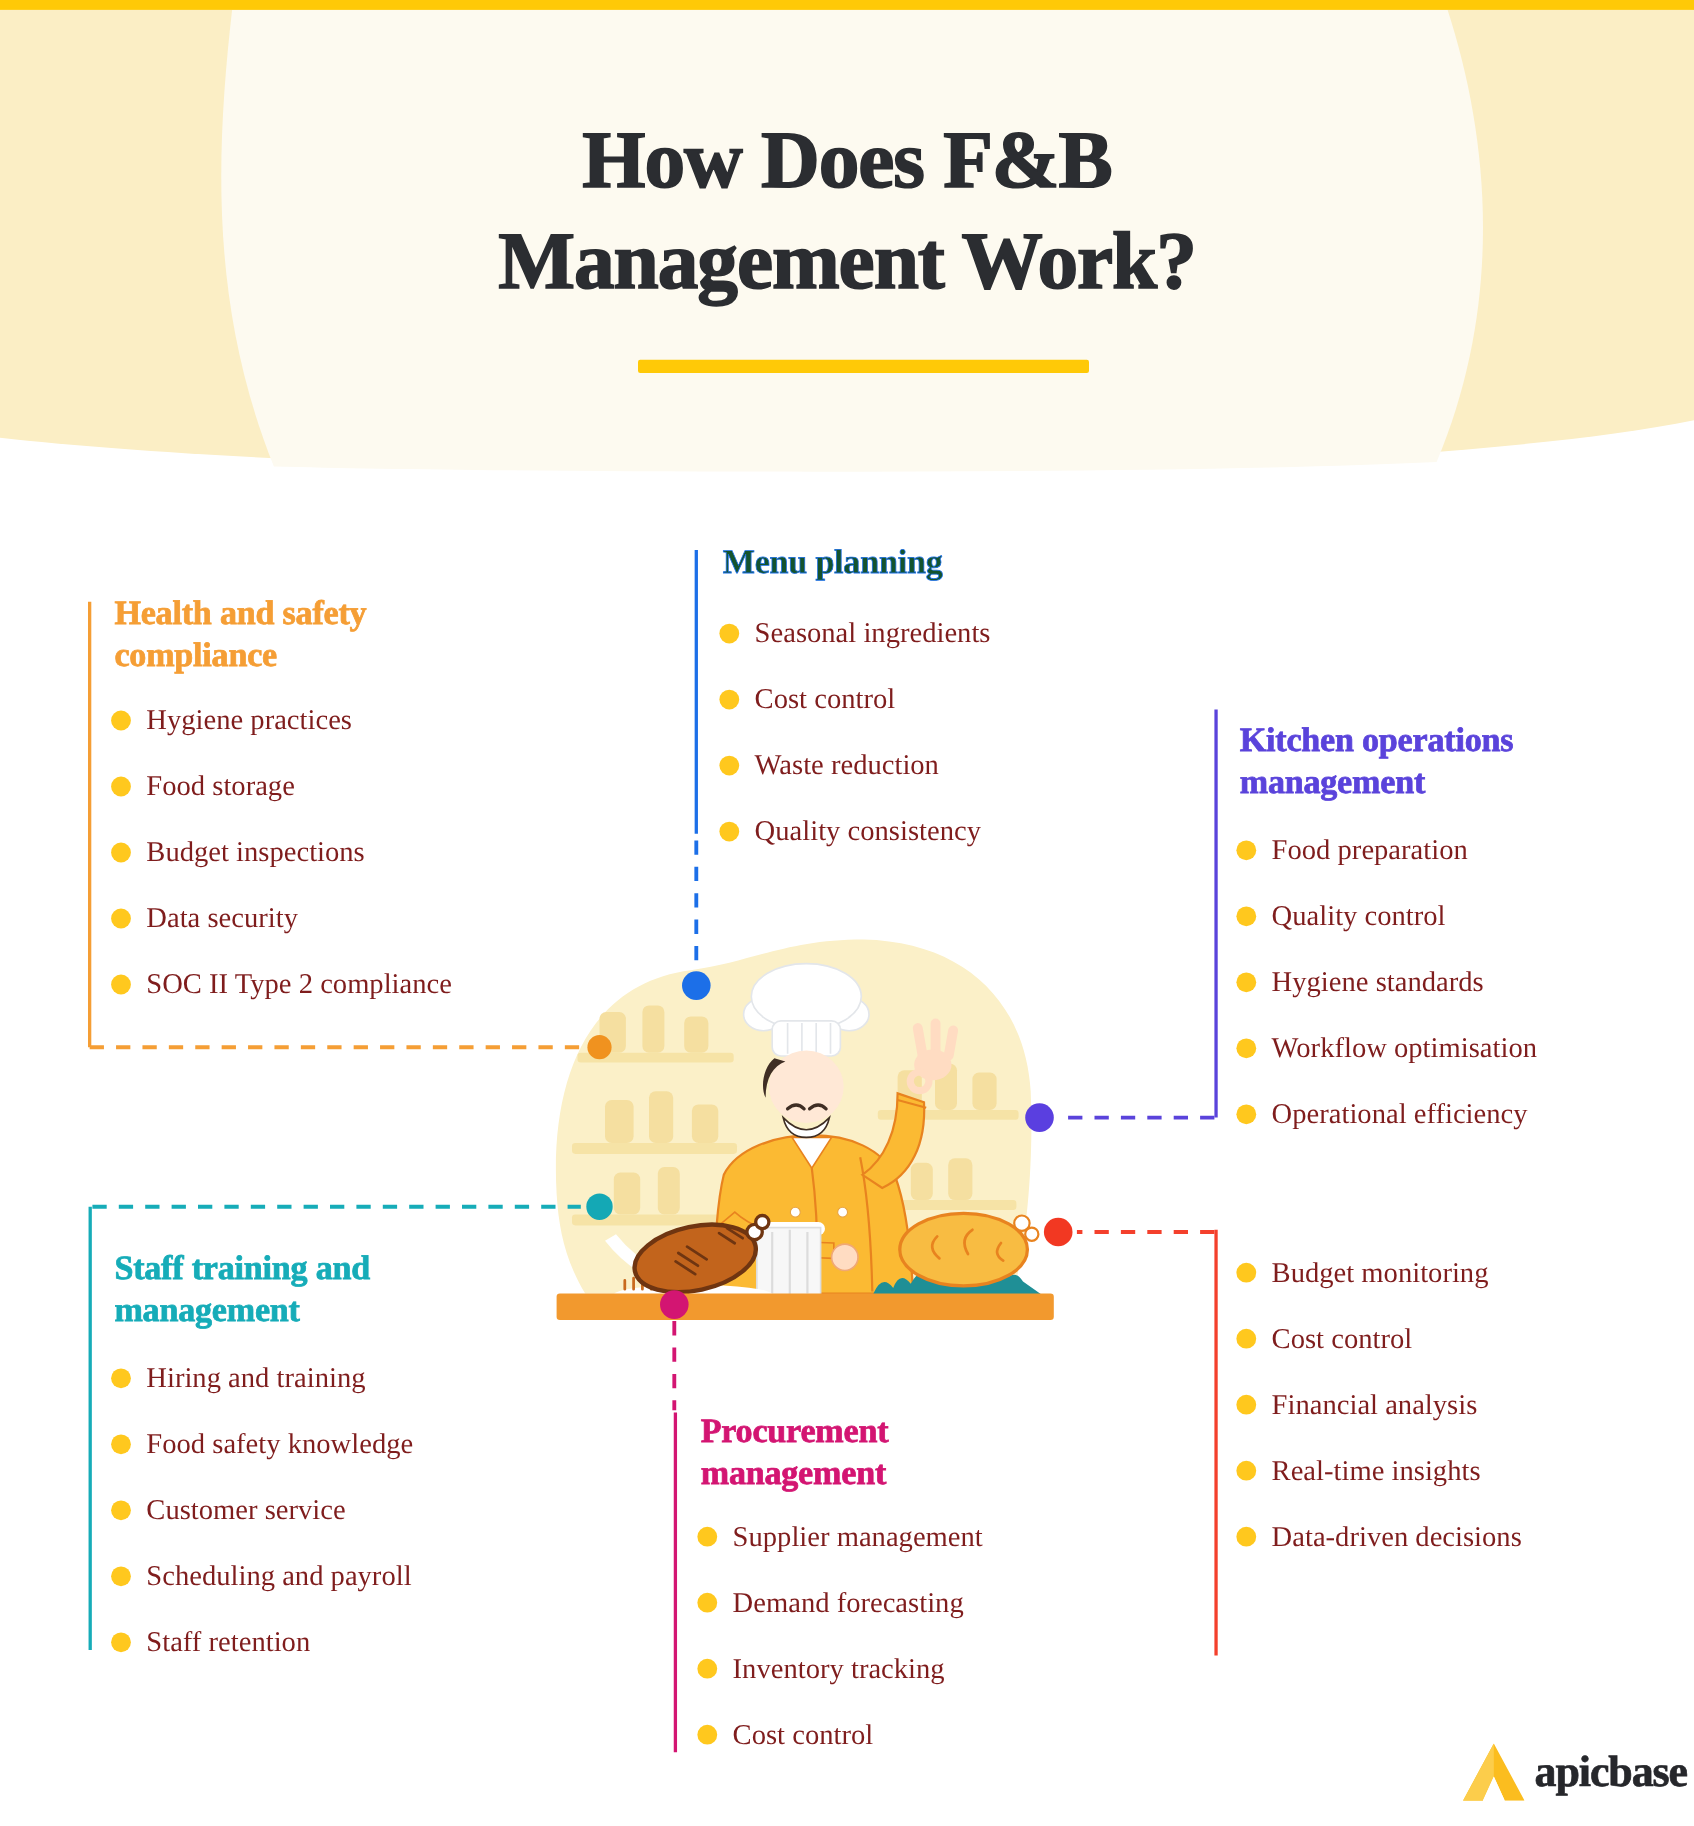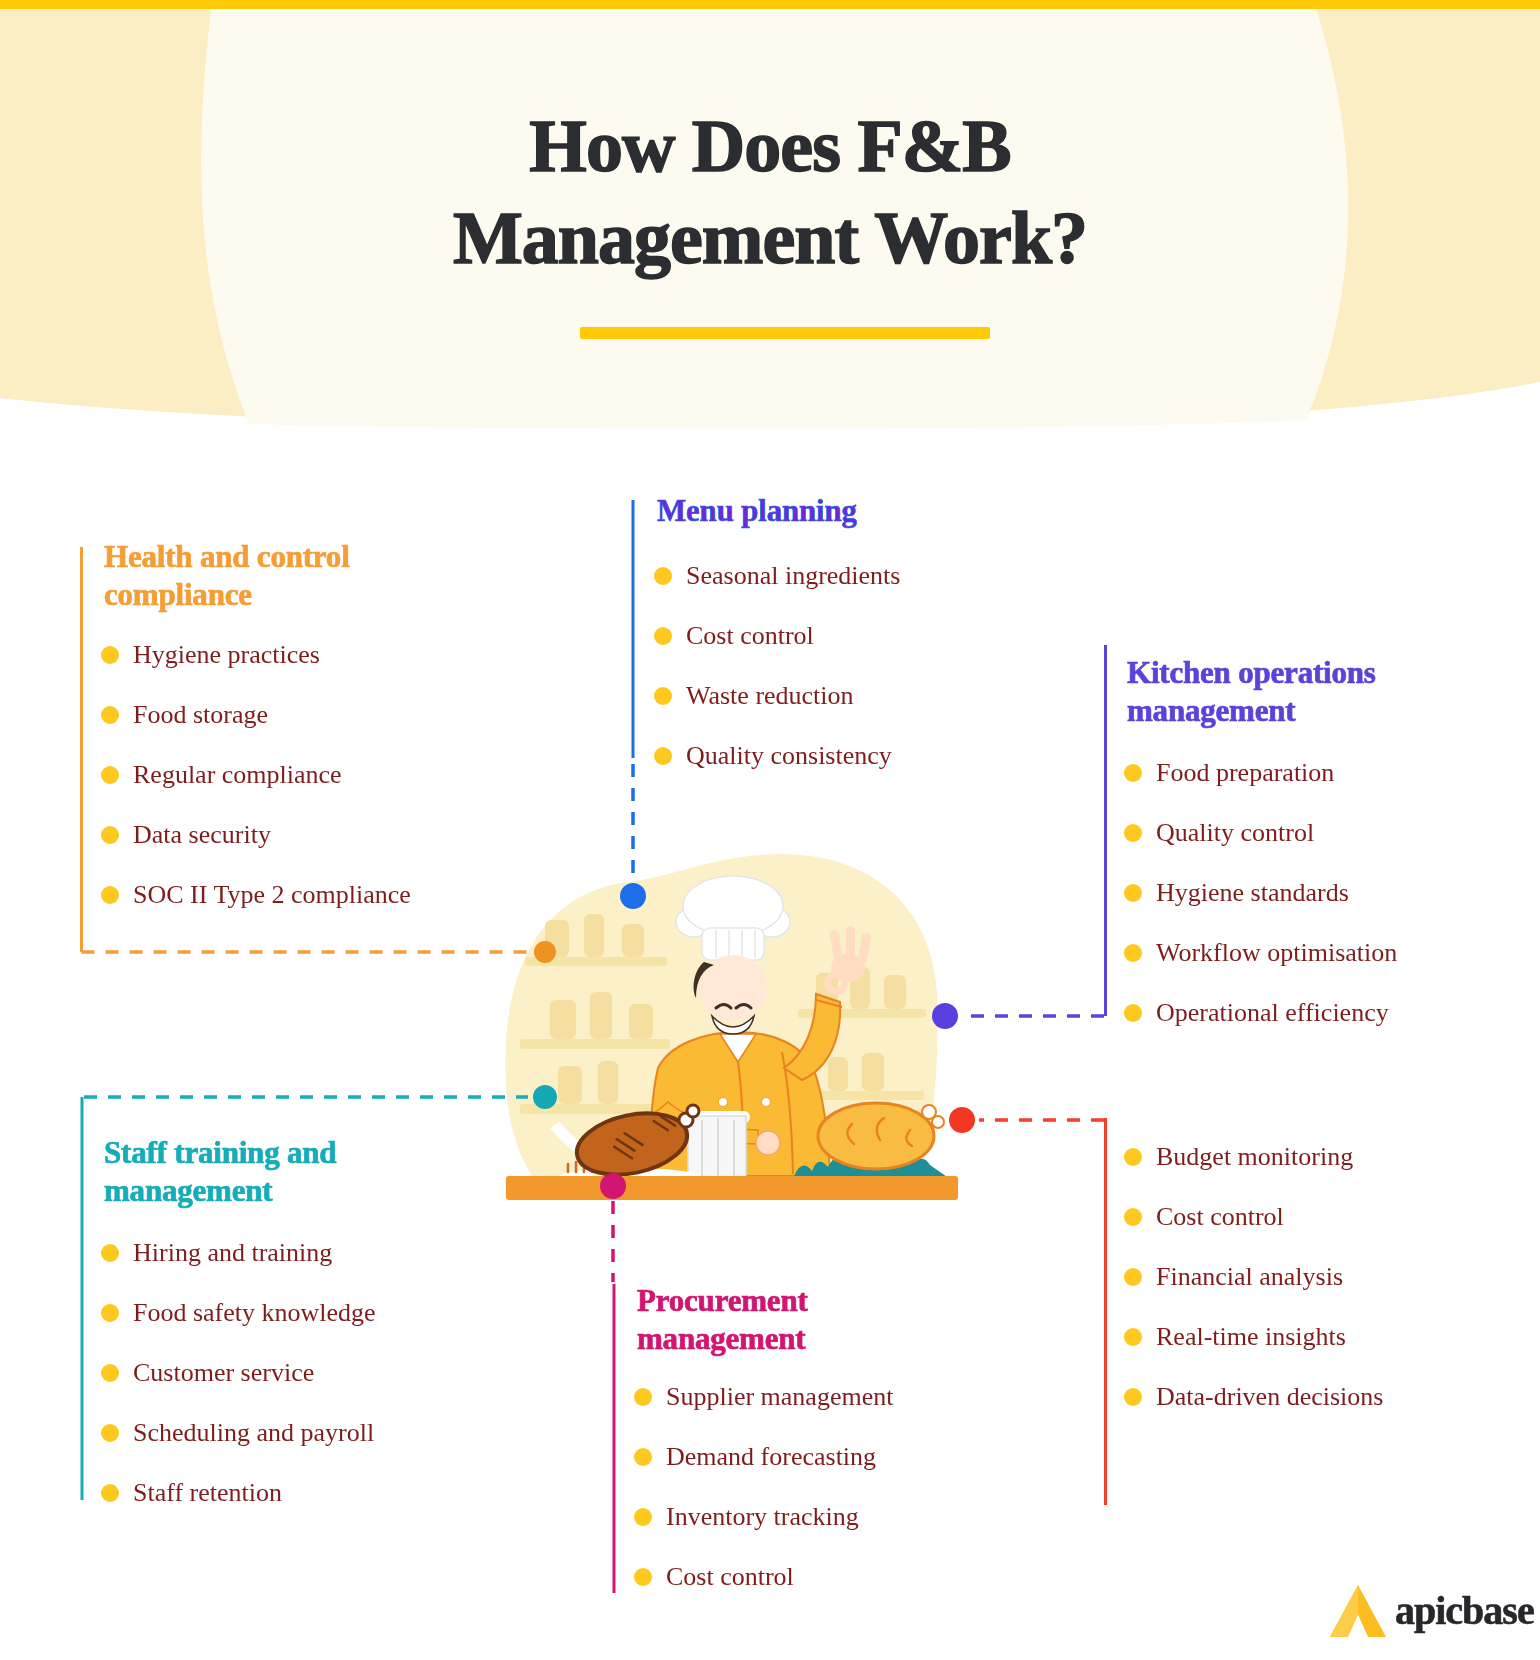--- a/index.html
+++ b/index.html
@@ -29,21 +29,21 @@
     display:flex;align-items:center;height:26px;margin-bottom:34px;
     font-size:26px;color:#7f1d1d;
   }
   .section li .dot{
     width:18px;height:18px;border-radius:50%;background:#FFC81E;
     margin-right:14px;flex:0 0 auto;
   }
   #sec-health{left:101px;top:538px;}
   #sec-health h2{color:#F59E35;-webkit-text-stroke:0.7px #F59E35;}
   #sec-menu{left:654px;top:492px;}
-  #sec-menu h2{color:#6d28d9;-webkit-text-stroke:0.7px #1C6FE8;}
+  #sec-menu h2{color:#14532d;-webkit-text-stroke:0.7px #1C6FE8;}
   #sec-menu ul{margin-top:33px;}
   #sec-kitchen{left:1124px;top:654px;}
   #sec-kitchen h2{color:#5A43DB;-webkit-text-stroke:0.7px #5A43DB;}
   #sec-kitchen ul{margin-top:30px;}
   #sec-staff{left:101px;top:1134px;}
   #sec-staff h2{color:#16ACB8;-webkit-text-stroke:0.7px #16ACB8;}
   #sec-staff ul{margin-top:30px;}
   #sec-procurement{left:634px;top:1282px;}
   #sec-procurement h2{color:#D31572;-webkit-text-stroke:0.7px #D31572;}
   #sec-procurement ul{margin-top:26px;}
@@ -69,34 +69,34 @@
     <rect x="0" y="0" width="1540" height="9" fill="#FFC907"></rect>
     <path d="M0,9 H1540 V382 C1380,414 1080,428 770,428 C470,428 180,418 0,398 Z" fill="#FBEEC5"></path>
     <path d="M211,9 C196,140 191,280 249,424 C480,430 1060,432 1306,420 C1369,270 1352,120 1316,9 Z" fill="#FDFAF0"></path>
   </svg>
 
   <div class="title">How Does F&amp;B
 Management Work?</div>
   <div class="title-bar"></div>
 
   <div class="section" id="sec-health">
-    <h2>Health and control
+    <h2>Health and safety
 compliance</h2>
     <ul>
       <li>
           <span class="dot"></span>
           <span>Hygiene practices</span>
         </li>
       <li>
           <span class="dot"></span>
           <span>Food storage</span>
         </li>
       <li>
           <span class="dot"></span>
-          <span>Regular compliance</span>
+          <span>Budget inspections</span>
         </li>
       <li>
           <span class="dot"></span>
           <span>Data security</span>
         </li>
       <li>
           <span class="dot"></span>
           <span>SOC II Type 2 compliance</span>
         </li>
     </ul>

